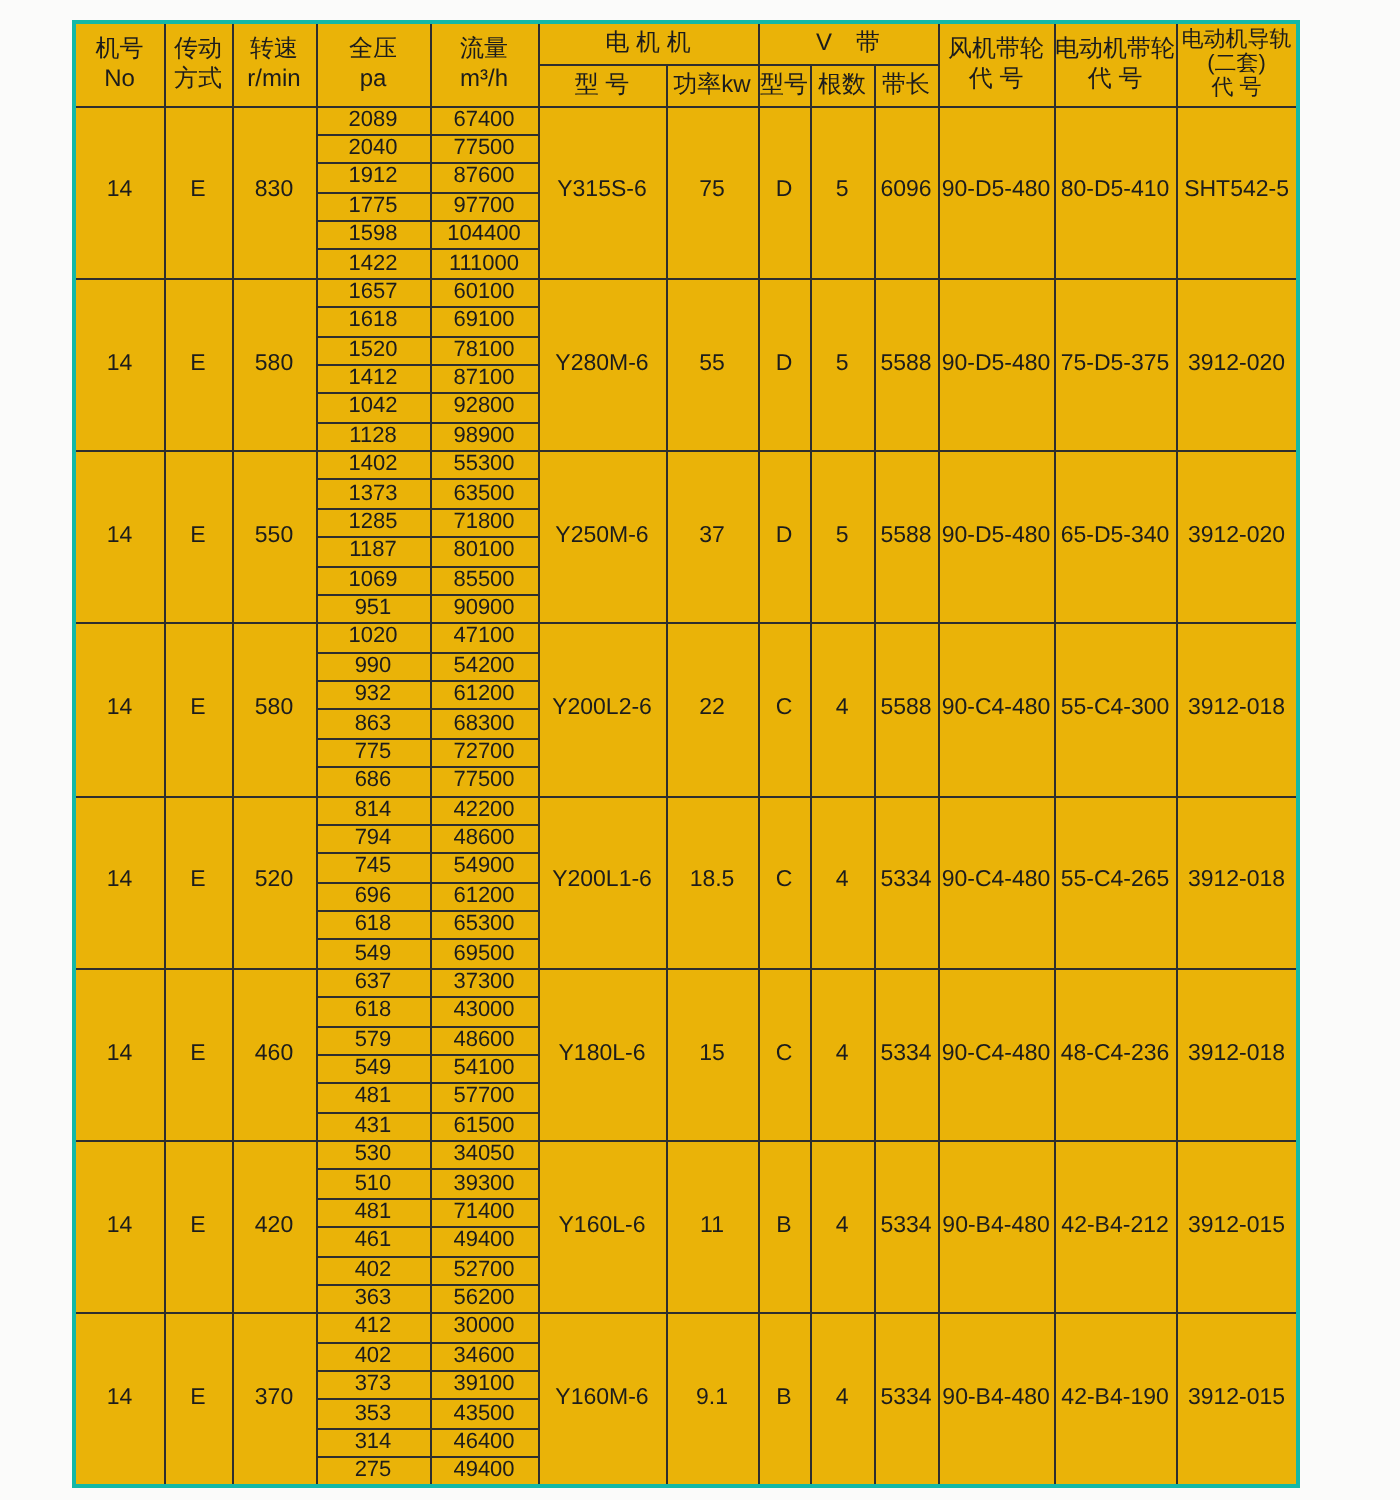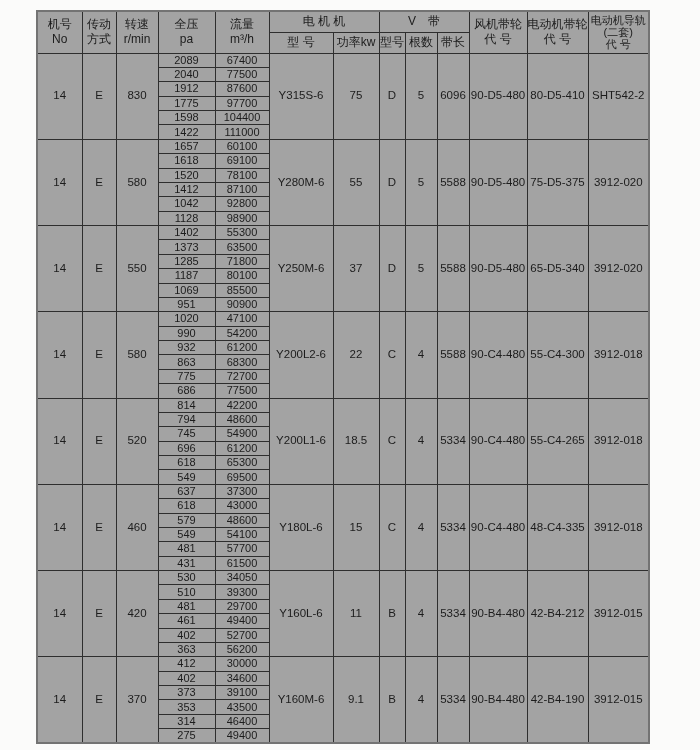--- a/index.html
+++ b/index.html
@@ -9,22 +9,22 @@
     background: #fbfbfa;
     font-family: "Liberation Sans", "DejaVu Sans", sans-serif;
     color: #1c1c1c;
     position: relative;
   }
   table.spec-table {
     position: absolute; left: 36px; top: 10px;
     width: 612px;
     border-collapse: collapse;
     table-layout: fixed;
-    background: #a3a3a3;
-    border: 2px solid #737373;
+    background: #eab308;
+    border: 2px solid #14b8a6;
   }
   .spec-table th, .spec-table td {
     border: 1px solid #2e2e2e;
     padding: 0;
     text-align: center;
     vertical-align: middle;
     overflow: hidden;
     white-space: nowrap;
   }
   thead th {
@@ -116,21 +116,21 @@
         <td rowspan="6" class="merged">830</td>
         <td>2089</td>
         <td>67400</td>
         <td rowspan="6" class="merged">Y315S-6</td>
         <td rowspan="6" class="merged">75</td>
         <td rowspan="6" class="merged">D</td>
         <td rowspan="6" class="merged">5</td>
         <td rowspan="6" class="merged">6096</td>
         <td rowspan="6" class="merged">90-D5-480</td>
         <td rowspan="6" class="merged">80-D5-410</td>
-        <td rowspan="6" class="merged">SHT542-2</td>
+        <td rowspan="6" class="merged">SHT542-5</td>
       </tr>
       <tr>
         <td>2040</td>
         <td>77500</td>
       </tr>
       <tr>
         <td>1912</td>
         <td>87600</td>
       </tr>
       <tr>
@@ -290,21 +290,21 @@
         <td rowspan="6" class="merged">E</td>
         <td rowspan="6" class="merged">460</td>
         <td>637</td>
         <td>37300</td>
         <td rowspan="6" class="merged">Y180L-6</td>
         <td rowspan="6" class="merged">15</td>
         <td rowspan="6" class="merged">C</td>
         <td rowspan="6" class="merged">4</td>
         <td rowspan="6" class="merged">5334</td>
         <td rowspan="6" class="merged">90-C4-480</td>
-        <td rowspan="6" class="merged">48-C4-335</td>
+        <td rowspan="6" class="merged">48-C4-236</td>
         <td rowspan="6" class="merged">3912-018</td>
       </tr>
       <tr>
         <td>618</td>
         <td>43000</td>
       </tr>
       <tr>
         <td>579</td>
         <td>48600</td>
       </tr>
@@ -334,21 +334,21 @@
         <td rowspan="6" class="merged">90-B4-480</td>
         <td rowspan="6" class="merged">42-B4-212</td>
         <td rowspan="6" class="merged">3912-015</td>
       </tr>
       <tr>
         <td>510</td>
         <td>39300</td>
       </tr>
       <tr>
         <td>481</td>
-        <td>29700</td>
+        <td>71400</td>
       </tr>
       <tr>
         <td>461</td>
         <td>49400</td>
       </tr>
       <tr>
         <td>402</td>
         <td>52700</td>
       </tr>
       <tr>

